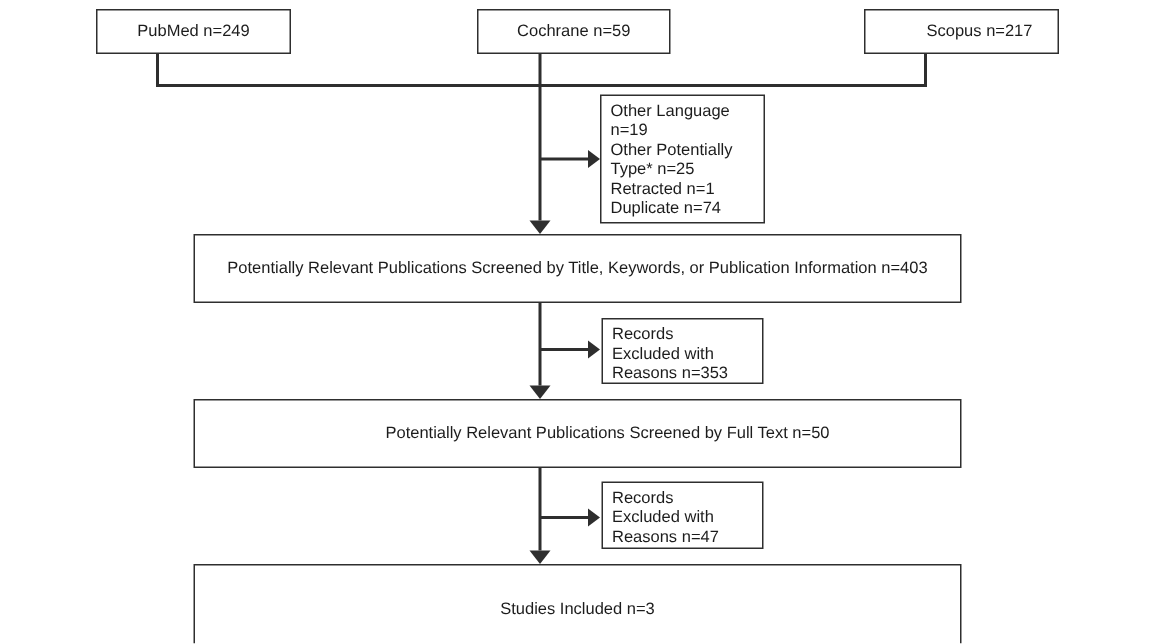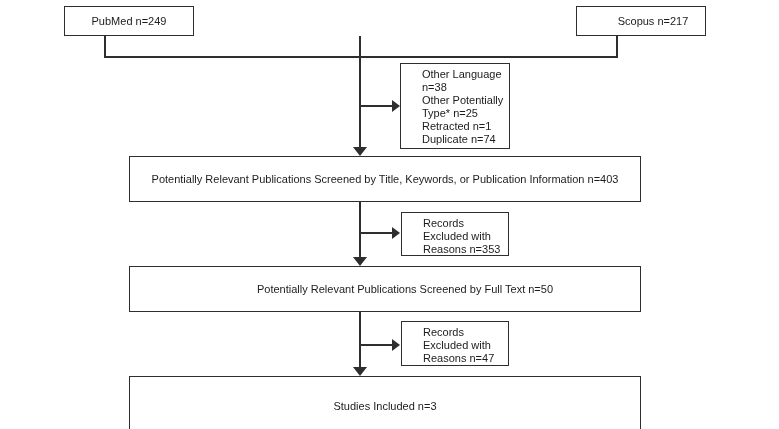--- a/index.html
+++ b/index.html
@@ -25,21 +25,21 @@
     line-height: 13px;
   }
   .box.center {
     display: flex;
     align-items: center;
     justify-content: center;
     text-align: center;
     margin-left: 24px;
   }
   .box.side {
-    padding: 4px 21px;
+    padding: 4px 6px;
     text-align: left;
   }
   .box.side .ln {
     display: block;
     white-space: nowrap;
   }
   .line {
     position: absolute;
     background: #2e2e2e;
   }
@@ -61,36 +61,39 @@
   }
 </style>
 </head>
 <body>
 
 <div class="canvas">
 
   <div class="box center" style="left:40px; top:6px; width:130px; height:30px;">
     <span>PubMed n=249</span>
   </div>
+  <div class="box center" style="left:294px; top:6px; width:129px; height:30px;">
+    <span>Cochrane n=59</span>
+  </div>
   <div class="box center" style="left:552px; top:6px; width:130px; height:30px;padding-left:24px;">
     <span>Scopus n=217</span>
   </div>
 
   <div class="line" style="left:104px; top:36px; width:2px; height:22px;"></div>
   <div class="line" style="left:616px; top:36px; width:2px; height:22px;"></div>
   <div class="line" style="left:104px; top:56px; width:514px; height:2px;"></div>
 
   <div class="line" style="left:359px; top:36px; width:2px; height:111px;"></div>
   <div class="arrow-down" style="left:353px; top:147px;"></div>
 
   <div class="line" style="left:360px; top:105px; width:32px; height:2px;"></div>
   <div class="arrow-right" style="left:392px; top:100px;"></div>
   <div class="box side" style="left:400px; top:63px; width:110px; height:86px;">
     <span class="ln">Other Language</span>
-    <span class="ln">n=38</span>
+    <span class="ln">n=19</span>
     <span class="ln">Other Potentially</span>
     <span class="ln">Type* n=25</span>
     <span class="ln">Retracted n=1</span>
     <span class="ln">Duplicate n=74</span>
   </div>
 
   <div class="box center" style="left:105px; top:156px; width:512px; height:46px;">
     <span>Potentially Relevant Publications Screened by Title, Keywords, or Publication Information n=403</span>
   </div>
 

